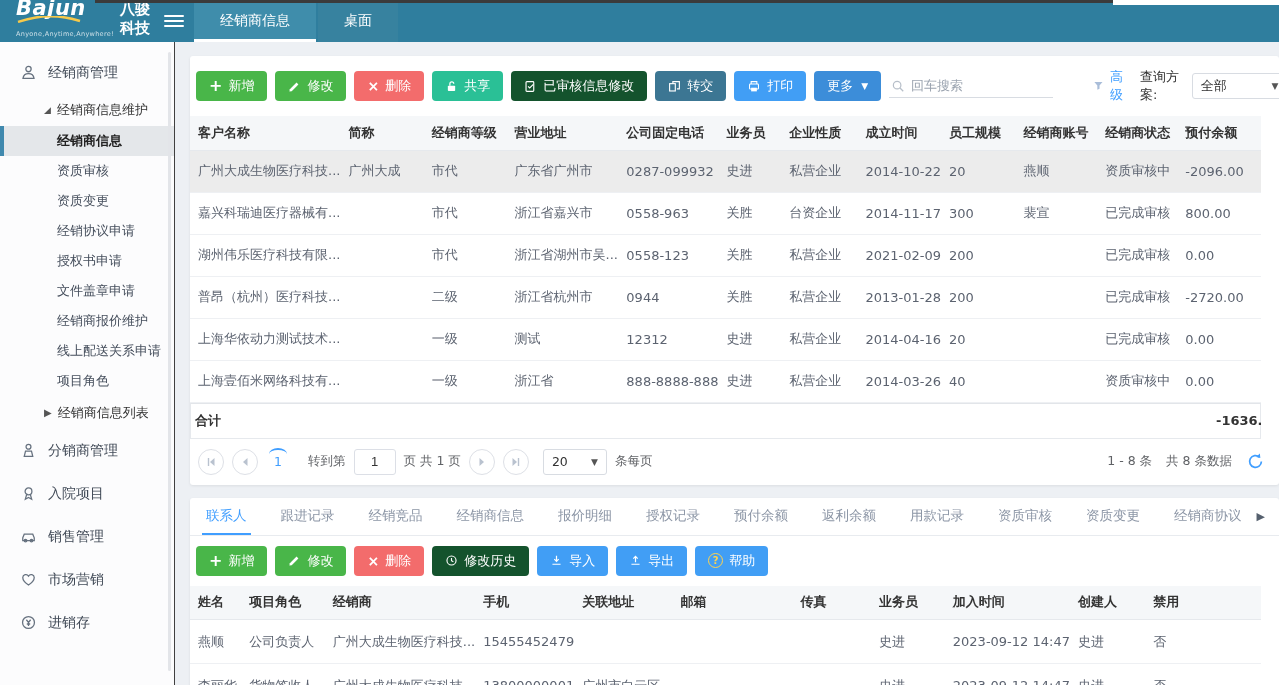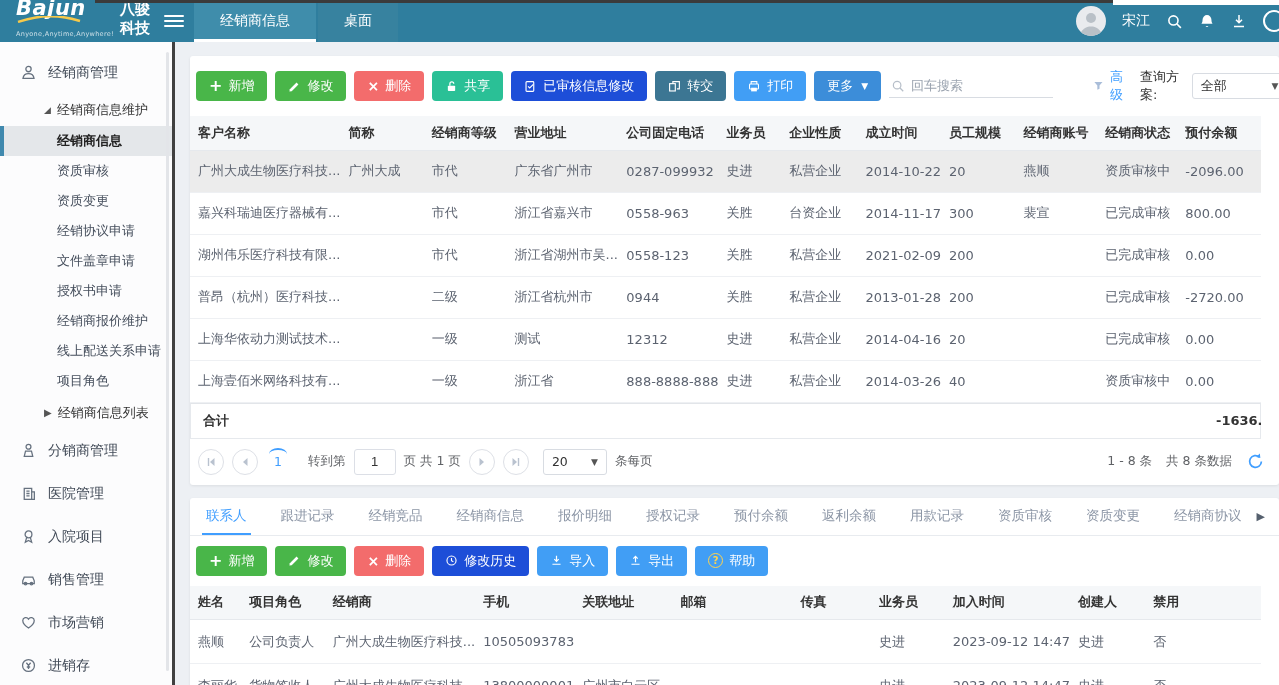--- a/index.html
+++ b/index.html
@@ -19,21 +19,21 @@
   .hamburger i { display:block; height:2px; background:#fff; border-radius:1px; }
   .top-tab { height:42px; display:flex; align-items:center; padding:0 26px; color:#fff; font-size:14px; cursor:pointer; margin-right:2px; background:#37829f; }
   .top-tab.active { background:#3f8dab; border-bottom:3px solid #fff; padding-top:3px; }
   .top-right { margin-left:auto; display:flex; align-items:center; gap:16px; padding-right:10px; color:#fff; }
   .avatar { width:30px; height:30px; border-radius:50%; background:#e9ebee; overflow:hidden; flex:none; }
   .user-name { font-size:14px; color:#fff; }
   .top-icon { display:flex; align-items:center; cursor:pointer; }
   .partial-circle { width:22px; height:22px; border:2px solid #fff; border-radius:50%; margin-right:-16px; flex:none; }
 
   
-  .sidebar { position:absolute; top:42px; left:0; width:175px; bottom:0; background:#fcfcfd; border-right:3px solid #404040; padding-top:10px; overflow:hidden; }
+  .sidebar { position:absolute; top:42px; left:0; width:175px; bottom:0; background:#fcfcfd; border-right:1px solid #404040; padding-top:10px; overflow:hidden; }
   .side-thumb { position:absolute; right:3px; top:10px; bottom:14px; width:3px; background:#e3e5e9; border-radius:2px; }
   .side-item { display:flex; align-items:center; cursor:pointer; color:#414a57; }
   .lv0 { height:41px; padding-left:20px; font-size:14px; gap:11px; }
   .lv0.grp { height:43px; }
   .lv1 { height:33px; padding-left:44px; font-size:13px; gap:6px; color:#333; }
   .lv2 { height:30px; padding-left:57px; font-size:13px; color:#454e5c; }
   .lv2.selected { background:#e4e7ea; border-left:4px solid #4089ae; padding-left:53px; color:#222; font-weight:600; }
   .tree-exp { font-size:9px; color:#555; }
   .tree-col { font-size:10px; color:#555; }
   .sicon { display:flex; align-items:center; }
@@ -44,21 +44,21 @@
   .card1 { padding-top:12px; }
   .card2 { margin-top:13px; height:230px; }
 
   
   .toolbar { display:flex; align-items:center; padding:0 10px 12px 6px; }
   .btn { display:inline-flex; align-items:center; gap:6px; height:30px; padding:0 13px; border-radius:4px; color:#fff; font-size:13px; margin-right:8px; cursor:pointer; white-space:nowrap; }
   .btn .bi { display:flex; align-items:center; }
   .btn-green { background:#49b649; }
   .btn-red { background:#f36c6c; }
   .btn-teal { background:#2ac096; }
-  .btn-peri { background:#1d4ed8; }
+  .btn-peri { background:#14532d; }
   .btn-steel { background:#3c7693; }
   .btn-lblue { background:#419ef5; }
   .btn-blue { background:#3c8dd9; }
   .plus-g { font-size:16px; font-weight:bold; line-height:1; }
   .x-g { font-size:14px; font-weight:bold; line-height:1; }
   .caret { font-size:9px; margin-left:2px; }
 
   .tb-right { margin-left:auto; display:flex; align-items:center; }
   .search-box { display:flex; align-items:center; gap:6px; border-bottom:1px solid #d8dce2; padding:4px 2px; width:172px; margin-right:40px; }
   .search-box input { border:none; outline:none; width:140px; font-size:13px; color:#666; background:transparent; }
@@ -73,21 +73,21 @@
   .grid-clip { overflow:hidden; margin-right:18px; position:relative; }
   table.grid { border-collapse:collapse; table-layout:fixed; }
   table.grid th { height:34px; background:#f5f7f9; color:#333; font-weight:600; font-size:13px; text-align:left; padding:0 0 0 8px; border-bottom:1px solid #e6e9ed; white-space:nowrap; overflow:hidden; }
   table.grid td { padding:0 0 0 8px; font-size:13px; color:#5c6370; border-bottom:1px solid #eef0f3; white-space:nowrap; overflow:hidden; }
   table.grid1 td { height:42px; }
   table.grid2 td { height:44px; }
   tr.selected td { background:#ececec; }
   td.c-link { color:#55a8e1; cursor:pointer; }
 
   .total-row { position:relative; height:36px; border:1px solid #e6e9ed; border-top:1px solid #e2e5e9; display:flex; align-items:center; font-weight:bold; color:#333; }
-  .total-label { padding-left:12px; }
+  .total-label { padding-left:4px; }
   .total-val { position:absolute; left:1025px; white-space:nowrap; }
 
   
   .pager { height:46px; display:flex; align-items:center; padding:0 14px 0 8px; color:#606266; font-size:12.5px; }
   .pgbtn { width:26px; height:26px; border:1px solid #dde0e6; border-radius:50%; background:#fff; display:flex; align-items:center; justify-content:center; margin-right:8px; cursor:pointer; flex:none; }
   .cur-page { position:relative; width:24px; text-align:center; color:#409eff; margin-right:10px; }
   .cur-page::before { content:''; position:absolute; top:-6px; left:3px; width:18px; height:10px; border-top:2px solid #409eff; border-radius:50%; }
   .pg-label { margin:0 8px; white-space:nowrap; }
   .pg-input { width:42px; height:26px; border:1px solid #dcdfe6; border-radius:3px; text-align:center; font-size:13px; color:#333; outline:none; }
   .size-select { width:64px; margin:0 8px 0 6px; }
@@ -123,47 +123,20 @@
       <i></i>
       <i></i>
       <i></i>
     </span>
   <div class="top-tab active">
       <span>经销商信息</span>
     </div>
   <div class="top-tab">
       <span>桌面</span>
     </div>
-  <div class="top-right">
-    <span class="avatar">
-      <svg width="30" height="30" viewBox="0 0 30 30">
-          <circle cx="15" cy="12" r="5" fill="#b9c0c7"></circle>
-          <path d="M4 30c1-7 6-9.5 11-9.5S25 23 26 30z" fill="#b9c0c7"></path>
-        </svg>
-    </span>
-    <span class="user-name">宋江</span>
-    <span class="top-icon">
-      <svg width="17" height="17" viewBox="0 0 16 16">
-          <circle cx="7" cy="7" r="4.3" fill="none" stroke="#fff" stroke-width="1.5"></circle>
-          <path d="M10.3 10.3 14 14" stroke="#fff" stroke-width="1.5"></path>
-        </svg>
-    </span>
-    <span class="top-icon">
-      <svg width="16" height="17" viewBox="0 0 16 16">
-          <path d="M8 1.6a4.4 4.4 0 0 0-4.4 4.4c0 3-1.2 4.2-1.2 4.2h11.2S12.4 9 12.4 6A4.4 4.4 0 0 0 8 1.6z" fill="#fff"></path>
-          <path d="M6.6 12.4a1.5 1.5 0 0 0 2.8 0z" fill="#fff"></path>
-        </svg>
-    </span>
-    <span class="top-icon">
-      <svg width="16" height="16" viewBox="0 0 16 16">
-          <path d="M8 2v7.4M5 6.8 8 9.8l3-3M3 13.4h10" stroke="#fff" stroke-width="1.5" fill="none"></path>
-        </svg>
-    </span>
-    <span class="partial-circle"></span>
-  </div>
 </div>
 
 <div class="sidebar">
   <div class="side-item lv0">
     <span class="sicon">
         <svg width="17" height="17" viewBox="0 0 16 16" fill="none" stroke="#66717f" stroke-width="1.2">
           <circle cx="8" cy="4.8" r="2.5"></circle>
           <path d="M2.8 13.6c.4-3.2 2.6-4.6 5.2-4.6s4.8 1.4 5.2 4.6z"></path>
         </svg>
       </span>
@@ -179,24 +152,24 @@
   <div class="side-item lv2">
       <span>资质审核</span>
     </div>
   <div class="side-item lv2">
       <span>资质变更</span>
     </div>
   <div class="side-item lv2">
       <span>经销协议申请</span>
     </div>
   <div class="side-item lv2">
+      <span>授权书申请</span>
+    </div>
+  <div class="side-item lv2">
       <span>文件盖章申请</span>
-    </div>
-  <div class="side-item lv2">
-      <span>授权书申请</span>
     </div>
   <div class="side-item lv2">
       <span>经销商报价维护</span>
     </div>
   <div class="side-item lv2">
       <span>线上配送关系申请</span>
     </div>
   <div class="side-item lv2">
       <span>项目角色</span>
     </div>
@@ -205,29 +178,20 @@
     <span>经销商信息列表</span>
   </div>
   <div class="side-item lv0 grp">
     <span class="sicon">
         <svg width="17" height="17" viewBox="0 0 16 16" fill="none" stroke="#66717f" stroke-width="1.2">
           <circle cx="8" cy="4.5" r="2.3"></circle>
           <path d="M4 13.5 5.2 8.6h5.6l1.2 4.9z"></path>
         </svg>
       </span>
     <span>分销商管理</span>
-  </div>
-  <div class="side-item lv0 grp">
-    <span class="sicon">
-        <svg width="17" height="17" viewBox="0 0 16 16" fill="none" stroke="#66717f" stroke-width="1.2">
-          <rect x="4" y="3.2" width="7" height="10.3"></rect>
-          <path d="M11 6.5h2.5v7H11M6 5.8h3M6 8h3M6 10.2h3"></path>
-        </svg>
-      </span>
-    <span>医院管理</span>
   </div>
   <div class="side-item lv0 grp">
     <span class="sicon">
         <svg width="17" height="17" viewBox="0 0 16 16" fill="none" stroke="#66717f" stroke-width="1.2">
           <circle cx="8" cy="6" r="3.2"></circle>
           <path d="M6.3 8.8 5 13.4l3-1.6 3 1.6-1.3-4.6"></path>
         </svg>
       </span>
     <span>入院项目</span>
   </div>
@@ -617,21 +581,21 @@
               <th>创建人</th>
               <th>禁用</th>
             </tr>
         </thead>
         <tbody>
 
             <tr>
               <td>燕顺</td>
               <td>公司负责人</td>
               <td class="c-link">广州大成生物医疗科技...</td>
-              <td class="c-link">10505093783</td>
+              <td class="c-link">15455452479</td>
               <td></td>
               <td></td>
               <td></td>
               <td>史进</td>
               <td>2023-09-12 14:47</td>
               <td>史进</td>
               <td>否</td>
             </tr>
 
             <tr>

